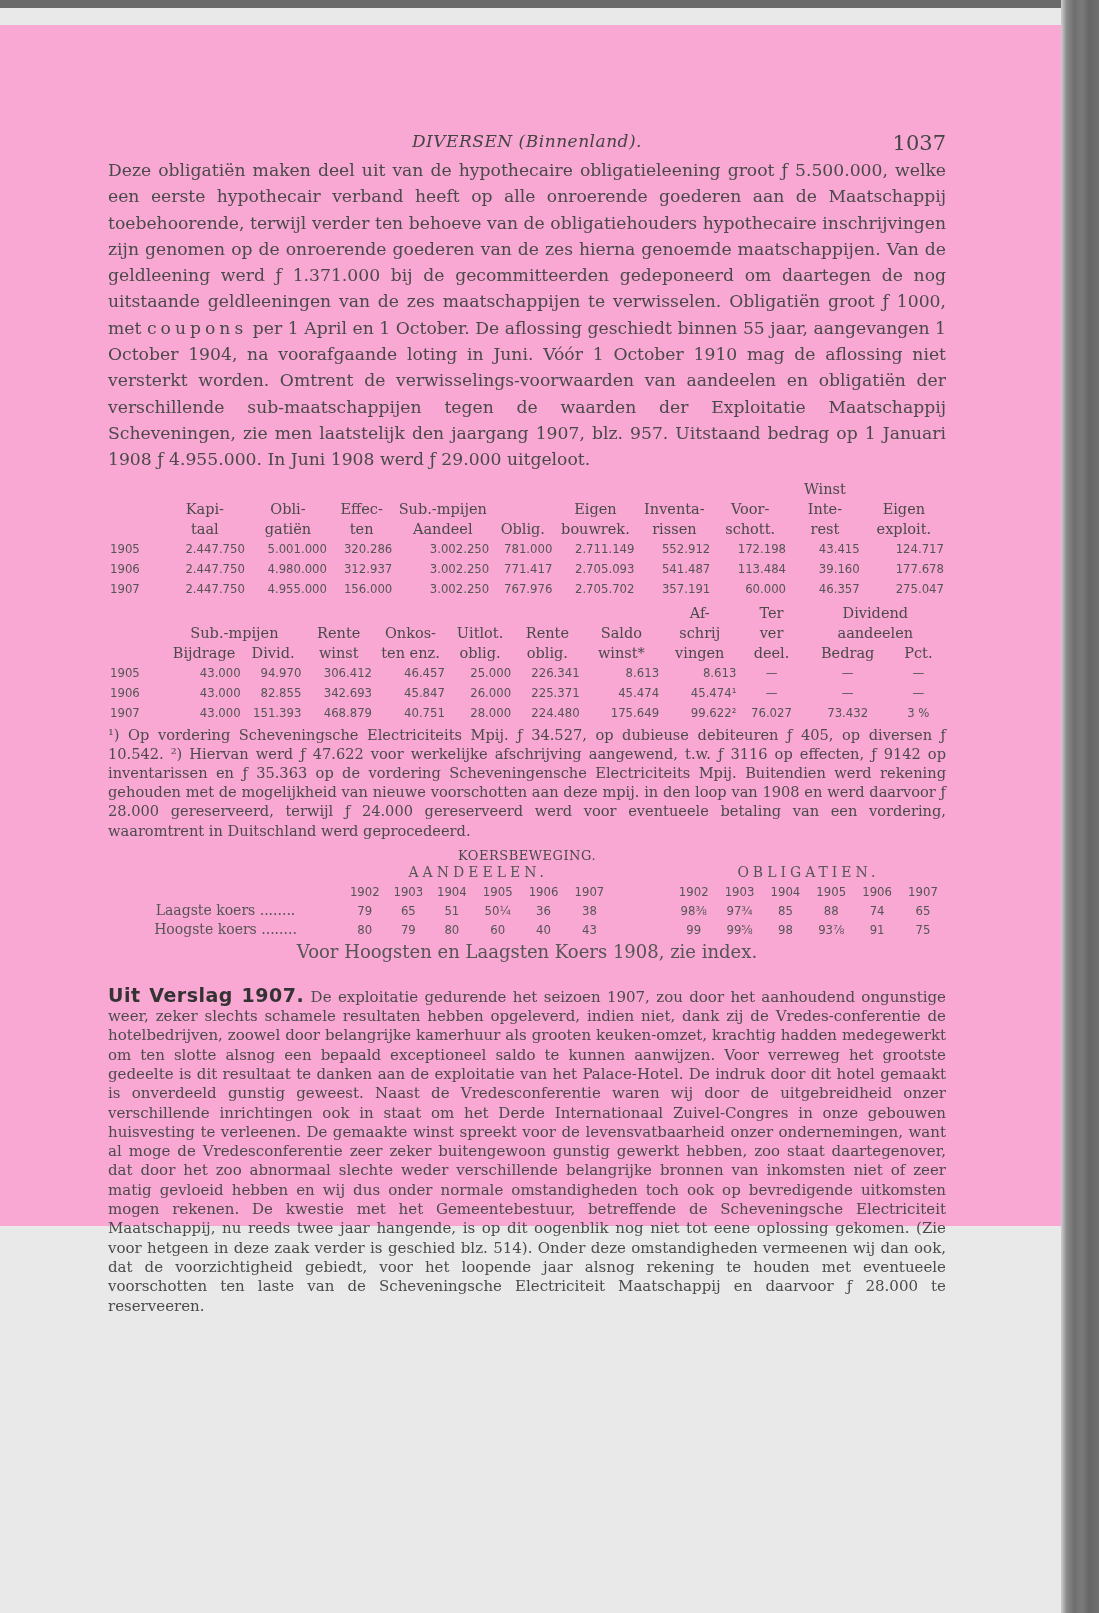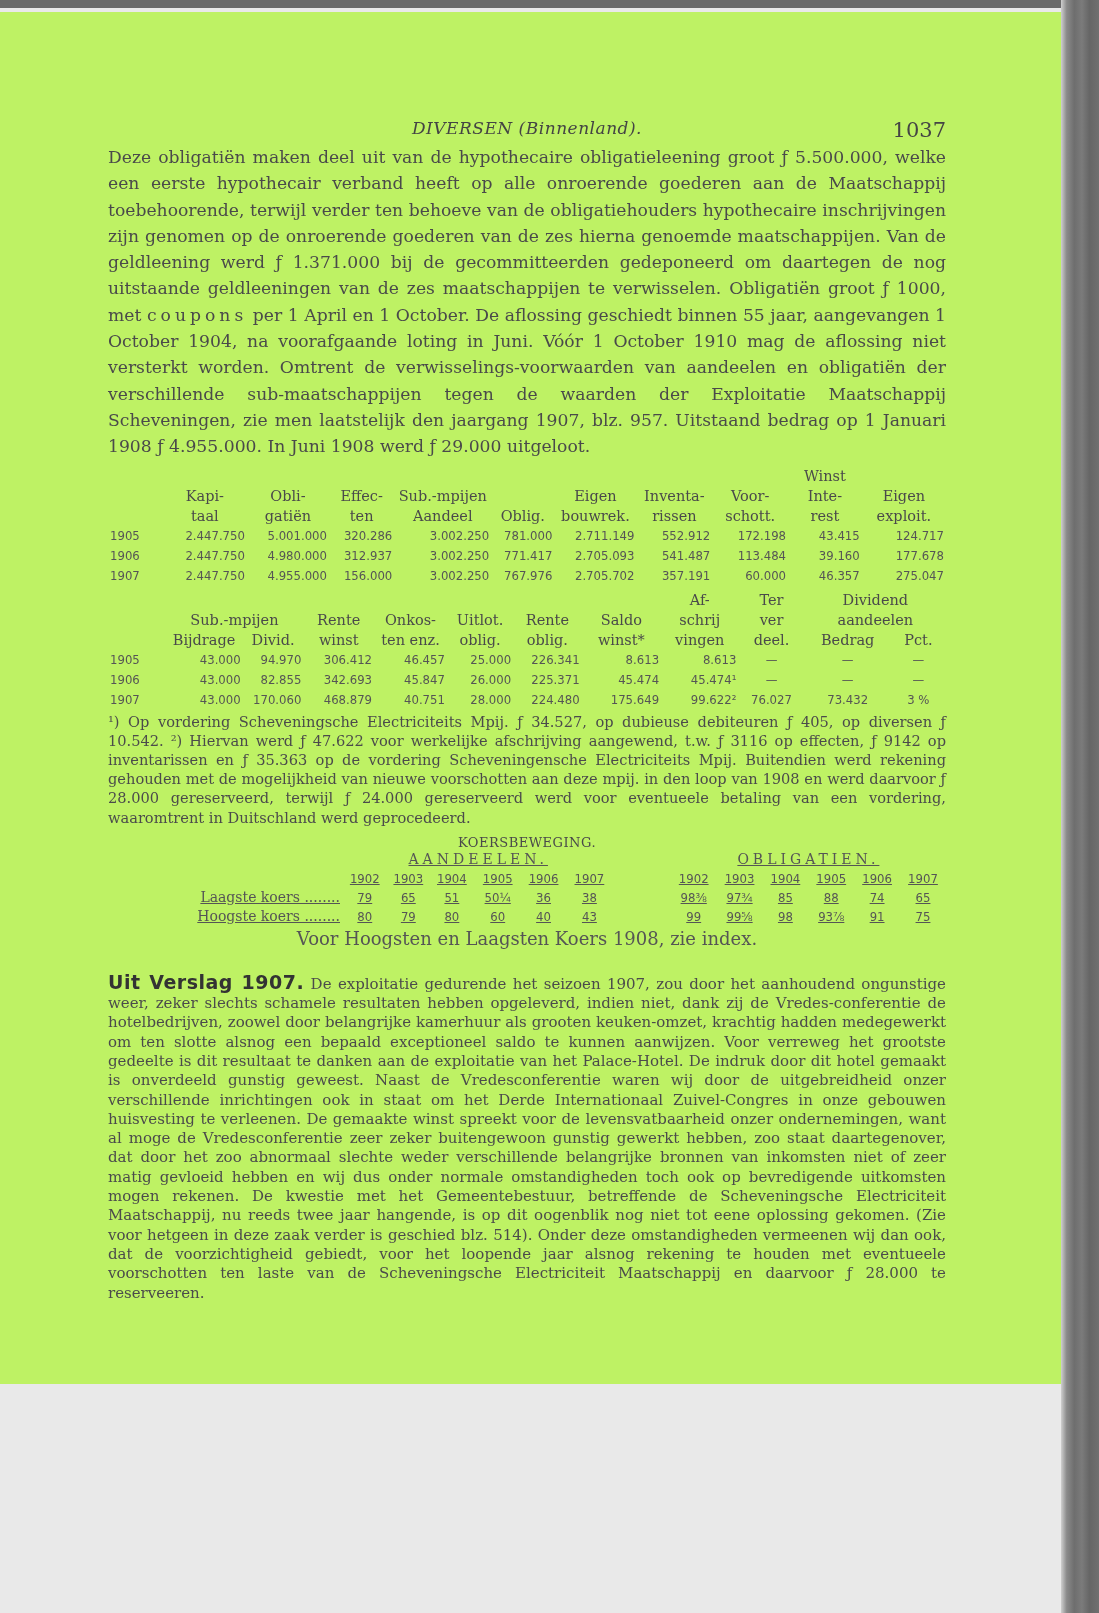--- a/index.html
+++ b/index.html
@@ -8,22 +8,22 @@
     background: #e9e9e9;
     font-family: "DejaVu Serif", "Liberation Serif", serif;
     color: #3a3a3a;
   }
   .topbar { position: absolute; left: 0; top: 0; width: 1099px; height: 8px; background: #6a6a6a; }
   .spine {
     position: absolute; top: 0; right: 0; width: 38px; height: 1613px;
     background: linear-gradient(to right, #cfcfcf 0%, #8a8a8a 15%, #6e6e6e 35%, #7b7b7b 55%, #666 75%, #707070 100%);
   }
   .page {
-    position: absolute; left: 0; top: 12px; width: 1061px; height: 1372px;
-    background: #bef264;
+    position: absolute; left: 0; top: 25px; width: 1061px; height: 1201px;
+    background: #f9a8d4;
   }
   .content { position: absolute; left: 108px; top: 100px; width: 838px; }
   .running-head { position: relative; height: 32px; }
   .running-title {
     position: absolute; left: 0; right: 0; top: 6px; text-align: center;
     font-style: italic; font-size: 17px; letter-spacing: 0.5px; color: #444;
   }
   .page-number { position: absolute; right: 0; top: 6px; font-size: 21px; color: #444; }
   p.body {
     margin: 0; font-size: 17.2px; line-height: 26.3px; text-align: justify; color: #4a4a4a;
@@ -31,22 +31,22 @@
   .spaced { letter-spacing: 4px; margin-top: 28px; }
   table.fin { border-collapse: collapse; width: 100%; font-size: 14px; color: #555; }
   table.fin td, table.fin th { padding: 0 2px; line-height: 20px; text-align: right; white-space: nowrap; font-weight: normal; }
   table.fin th { font-size: 14.5px; color: #4a4a4a; }
   table.fin td.year { text-align: left; width: 48px; }
   table.fin th.center, table.fin td.center { text-align: center; }
   .num { font-family: "DejaVu Sans Condensed", "Liberation Sans", sans-serif; font-stretch: condensed; font-size: 13px; }
   .footnotes { font-size: 14.6px; line-height: 19.2px; text-align: justify; margin: 2px 0 0 0; color: #4b4b4b; }
   .koers-title { text-align: center; font-size: 13px; letter-spacing: 0.5px; margin-top: 8px; color: #4a4a4a; }
   table.koers { border-collapse: collapse; width: 100%; font-size: 14px; color: #555; margin-top: 0; }
-  table.koers td, table.koers th { padding: 0 3px; line-height: 19px; text-align: center; white-space: nowrap; font-weight: normal; text-decoration: underline; }
-  table.koers td.label { text-align: right; }
+  table.koers td, table.koers th { padding: 0 3px; line-height: 19px; text-align: center; white-space: nowrap; font-weight: normal; }
+  table.koers td.label { text-align: center; }
   .koers-note { text-align: center; font-size: 18px; margin-top: 2px; color: #555; }
   .verslag { margin-top: 24px; font-size: 15px; line-height: 19.3px; text-align: justify; color: #4b4b4b; }
   .verslag-label { font-family: "DejaVu Sans", "Liberation Sans", sans-serif; font-weight: bold; font-size: 19px; color: #333; letter-spacing: 0.5px; }
 </style>
 </head>
 <body>
 
 <div class="topbar"></div>
 <div class="page">
   <div class="content">
@@ -233,21 +233,21 @@
         <td class="num">225.371</td>
         <td class="num">45.474</td>
         <td class="num">45.474¹</td>
         <td class="center num">—</td>
         <td class="center num">—</td>
         <td class="center num">—</td>
       </tr>
       <tr>
         <td class="year num">1907</td>
         <td class="num">43.000</td>
-        <td class="num">170.060</td>
+        <td class="num">151.393</td>
         <td class="num">468.879</td>
         <td class="num">40.751</td>
         <td class="num">28.000</td>
         <td class="num">224.480</td>
         <td class="num">175.649</td>
         <td class="num">99.622²</td>
         <td class="center num">76.027</td>
         <td class="center num">73.432</td>
         <td class="center num">3 %</td>
       </tr>

